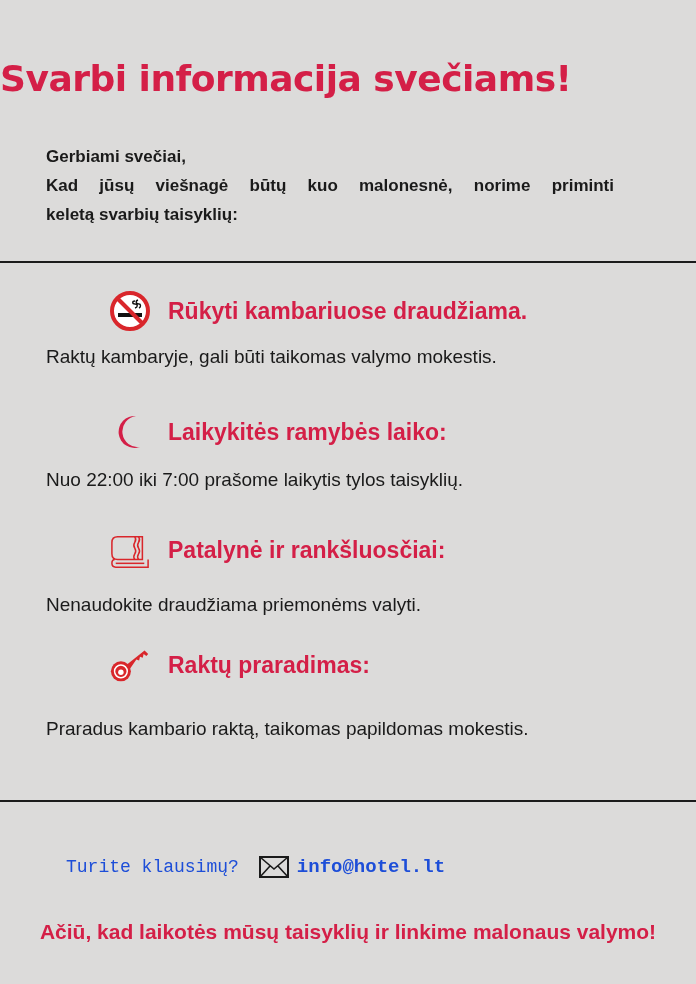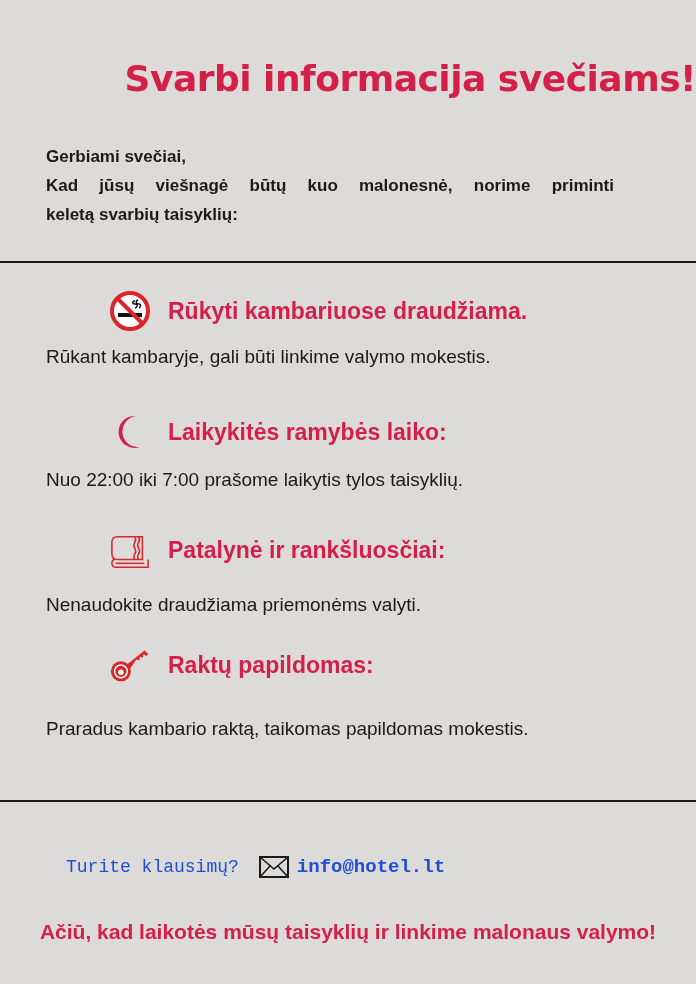--- a/index.html
+++ b/index.html
@@ -5,21 +5,21 @@
   html, body { margin: 0; padding: 0; }
   body {
     width: 696px; height: 984px; overflow: hidden;
     background: #dcdbda;
     font-family: "Liberation Sans", "DejaVu Sans", sans-serif;
     color: #1a1a1a;
     position: relative;
   }
   .title {
     position: absolute; left: 0; top: 58px; width: 696px;
-    text-align: right;
+    text-align: left;
     font-family: "DejaVu Sans", sans-serif;
     font-weight: bold;
     font-size: 36px;
     letter-spacing: -0.5px;
     color: #d41f47;
   }
   .intro {
     position: absolute; left: 46px; top: 142px; width: 568px;
     font-size: 17px; font-weight: bold; line-height: 29px;
   }
@@ -72,21 +72,21 @@
     <svg width="40" height="40" viewBox="0 0 40 40">
       <circle cx="20" cy="20" r="18" fill="#fff" stroke="#d9262b" stroke-width="4"></circle>
       <rect x="8" y="22" width="20" height="4" fill="#111"></rect>
       <rect x="28" y="22" width="4" height="4" fill="#111"></rect>
       <path d="M25 10 c-3 0 -3 3 0 3 c3 0 3 3 0 4 M28 9 c-3 1 -2 4 1 4 c2 0 2 3 0 4" fill="none" stroke="#111" stroke-width="1.4"></path>
       <line x1="8" y1="8" x2="32" y2="32" stroke="#d9262b" stroke-width="4"></line>
     </svg>
   </span>
   <span class="label">Rūkyti kambariuose draudžiama.</span>
 </div>
-<div class="section-body" style="top:346px;">Rūkant kambaryje, gali būti linkime valymo mokestis.</div>
+<div class="section-body" style="top:346px;">Raktų kambaryje, gali būti taikomas valymo mokestis.</div>
 
 <div class="section-head" style="left:110px; top:412px;">
   <span class="icon">
     <svg width="40" height="40" viewBox="0 0 40 40">
       <path d="M26 4 A16 16 0 1 0 30 35 A13 13 0 1 1 26 4 Z" fill="#d41f47"></path>
     </svg>
   </span>
   <span class="label">Laikykitės ramybės laiko:</span>
 </div>
 <div class="section-body" style="top:469px;">Nuo 22:00 iki 7:00 prašome laikytis tylos taisyklių.</div>
@@ -111,21 +111,21 @@
   <span class="icon">
     <svg width="44" height="40" viewBox="0 0 44 40">
       <g fill="#d9262b">
         <circle cx="12" cy="27" r="11"></circle>
         <path d="M18 20 L38 4 L42 8 L40 10 L37 8 L36 12 L33 11 L32 15 L29 14 L22 24 Z"></path>
       </g>
       <circle cx="12" cy="27" r="7" fill="none" stroke="#fff" stroke-width="1.6"></circle>
       <circle cx="12" cy="28" r="3" fill="#fff"></circle>
     </svg>
   </span>
-  <span class="label">Raktų papildomas:</span>
+  <span class="label">Raktų praradimas:</span>
 </div>
 <div class="section-body" style="top:718px;">Praradus kambario raktą, taikomas papildomas mokestis.</div>
 
 <div class="divider" style="top:800px;"></div>
 
 <div class="contact">
   <span class="q">Turite klausimų?</span>
   <span class="email">
     <svg width="30" height="22" viewBox="0 0 30 22" style="margin-right:8px;">
       <rect x="1" y="1" width="28" height="20" fill="none" stroke="#1a1a1a" stroke-width="2"></rect>

